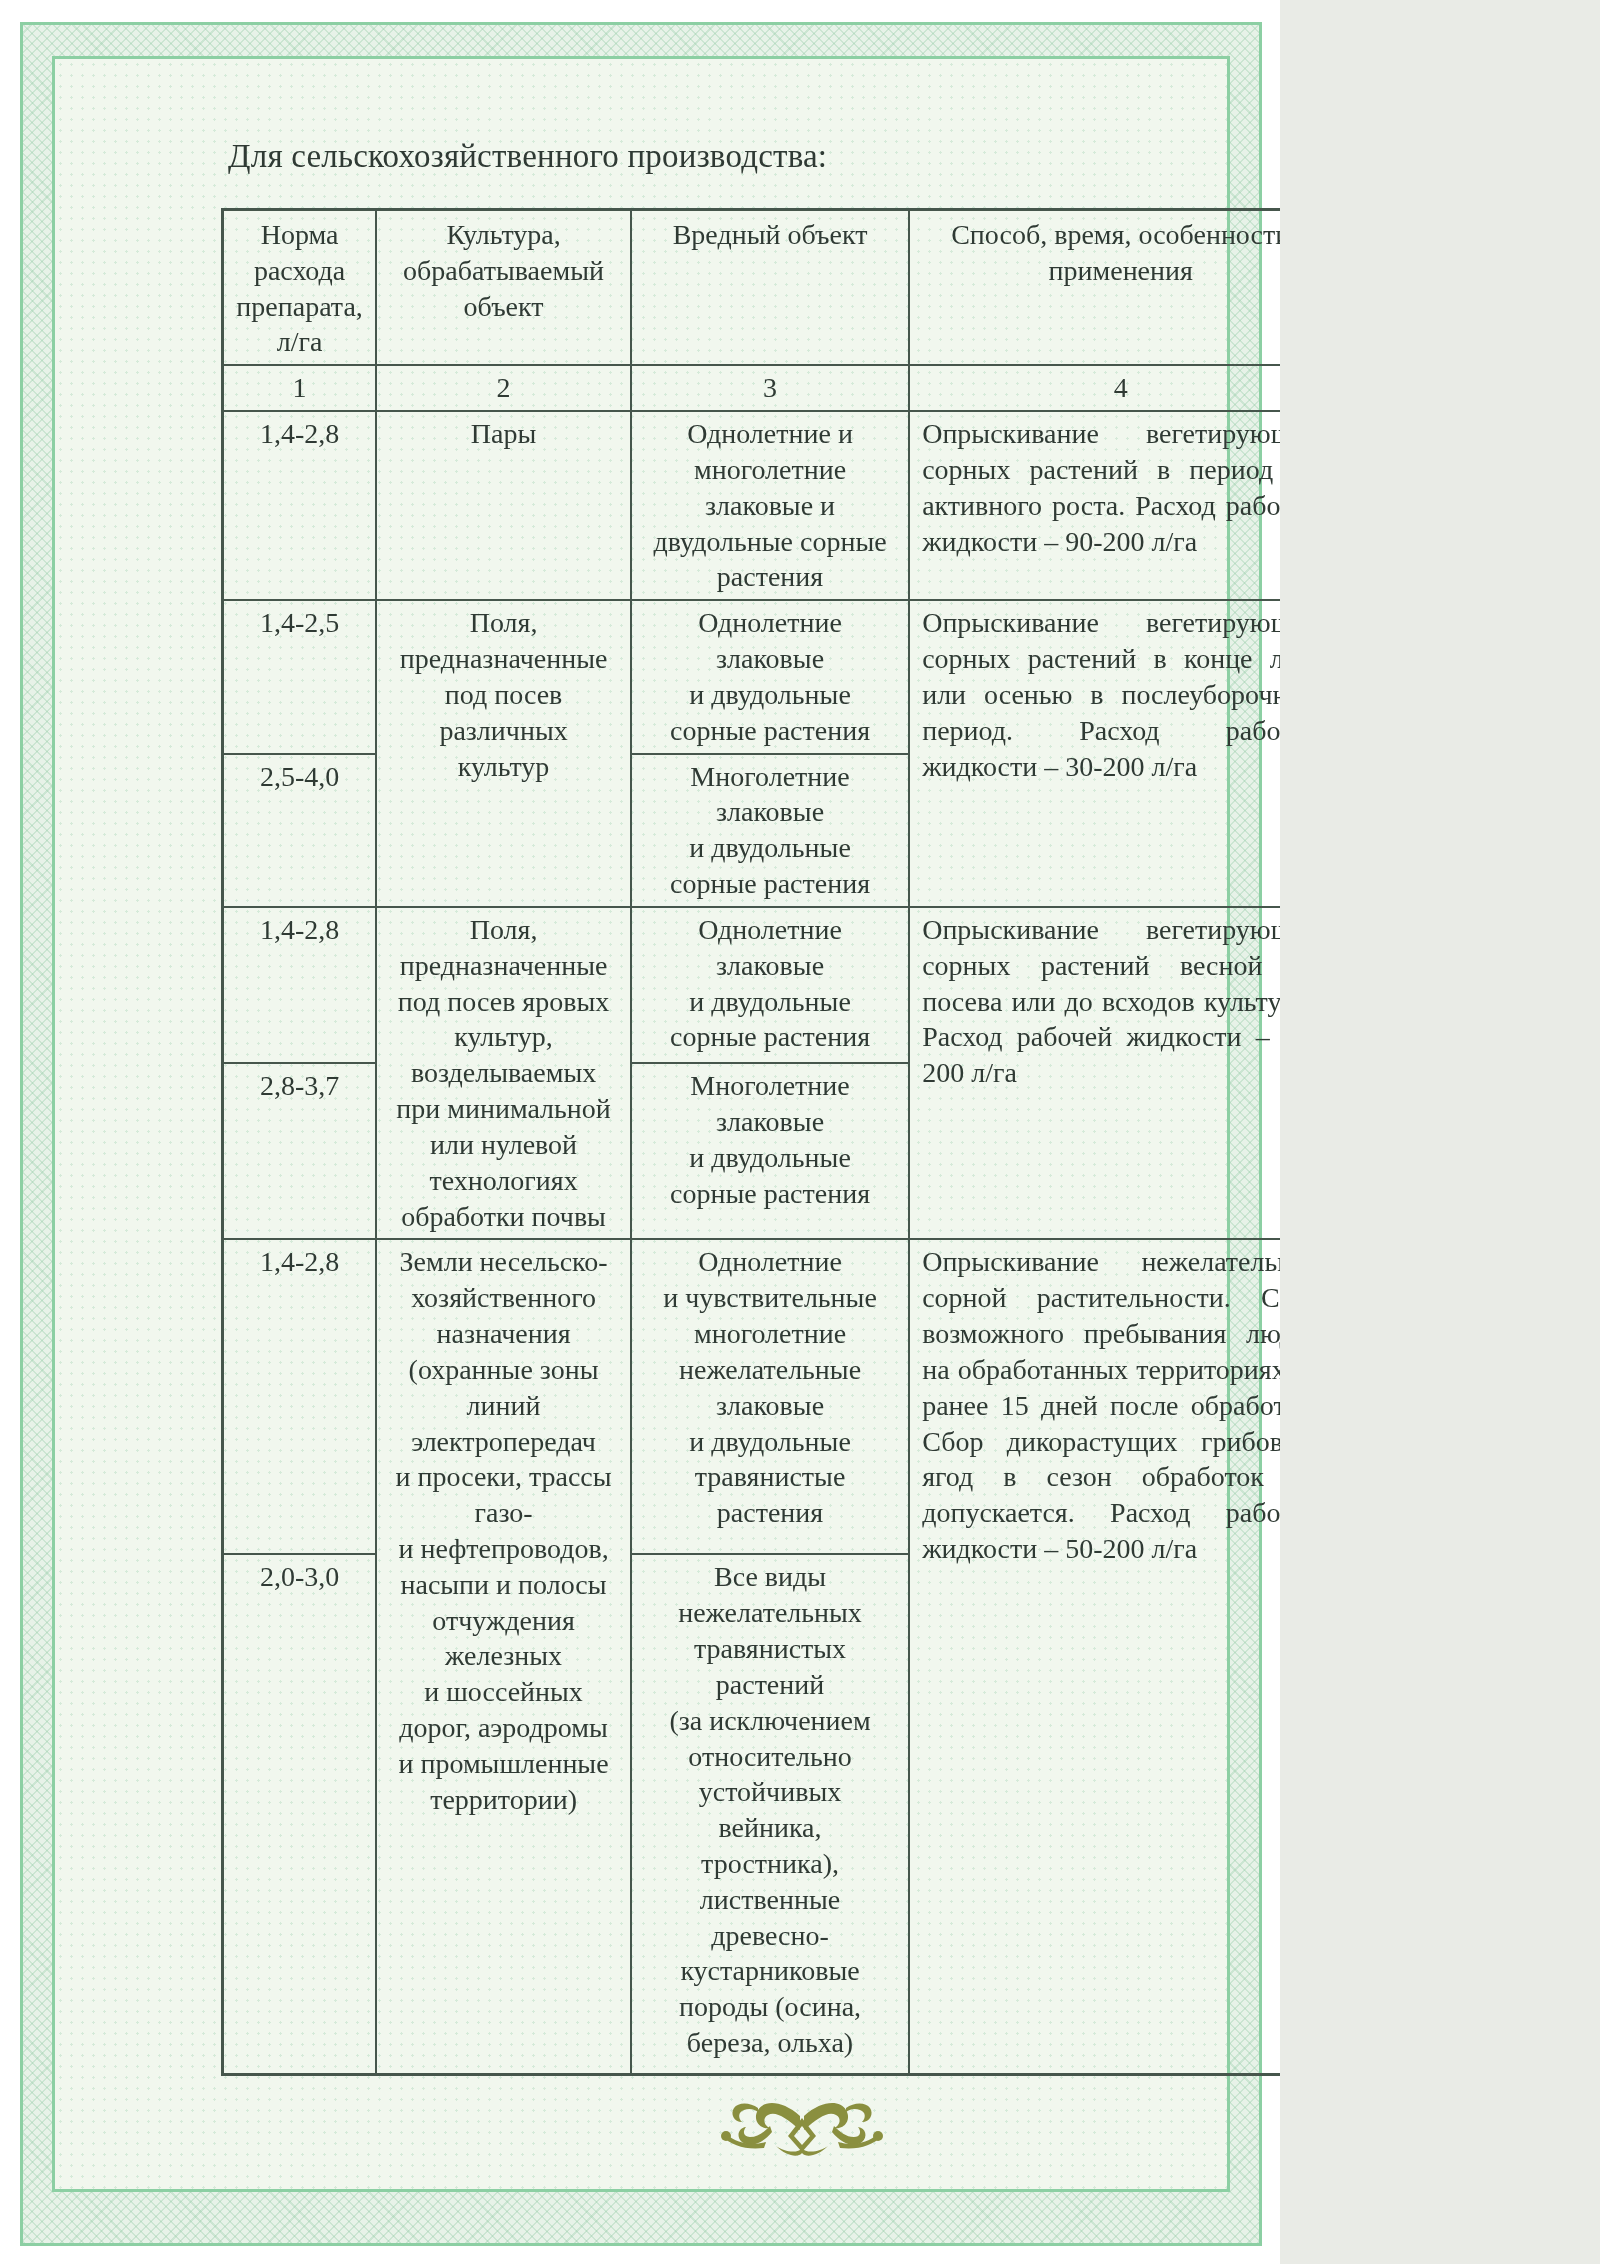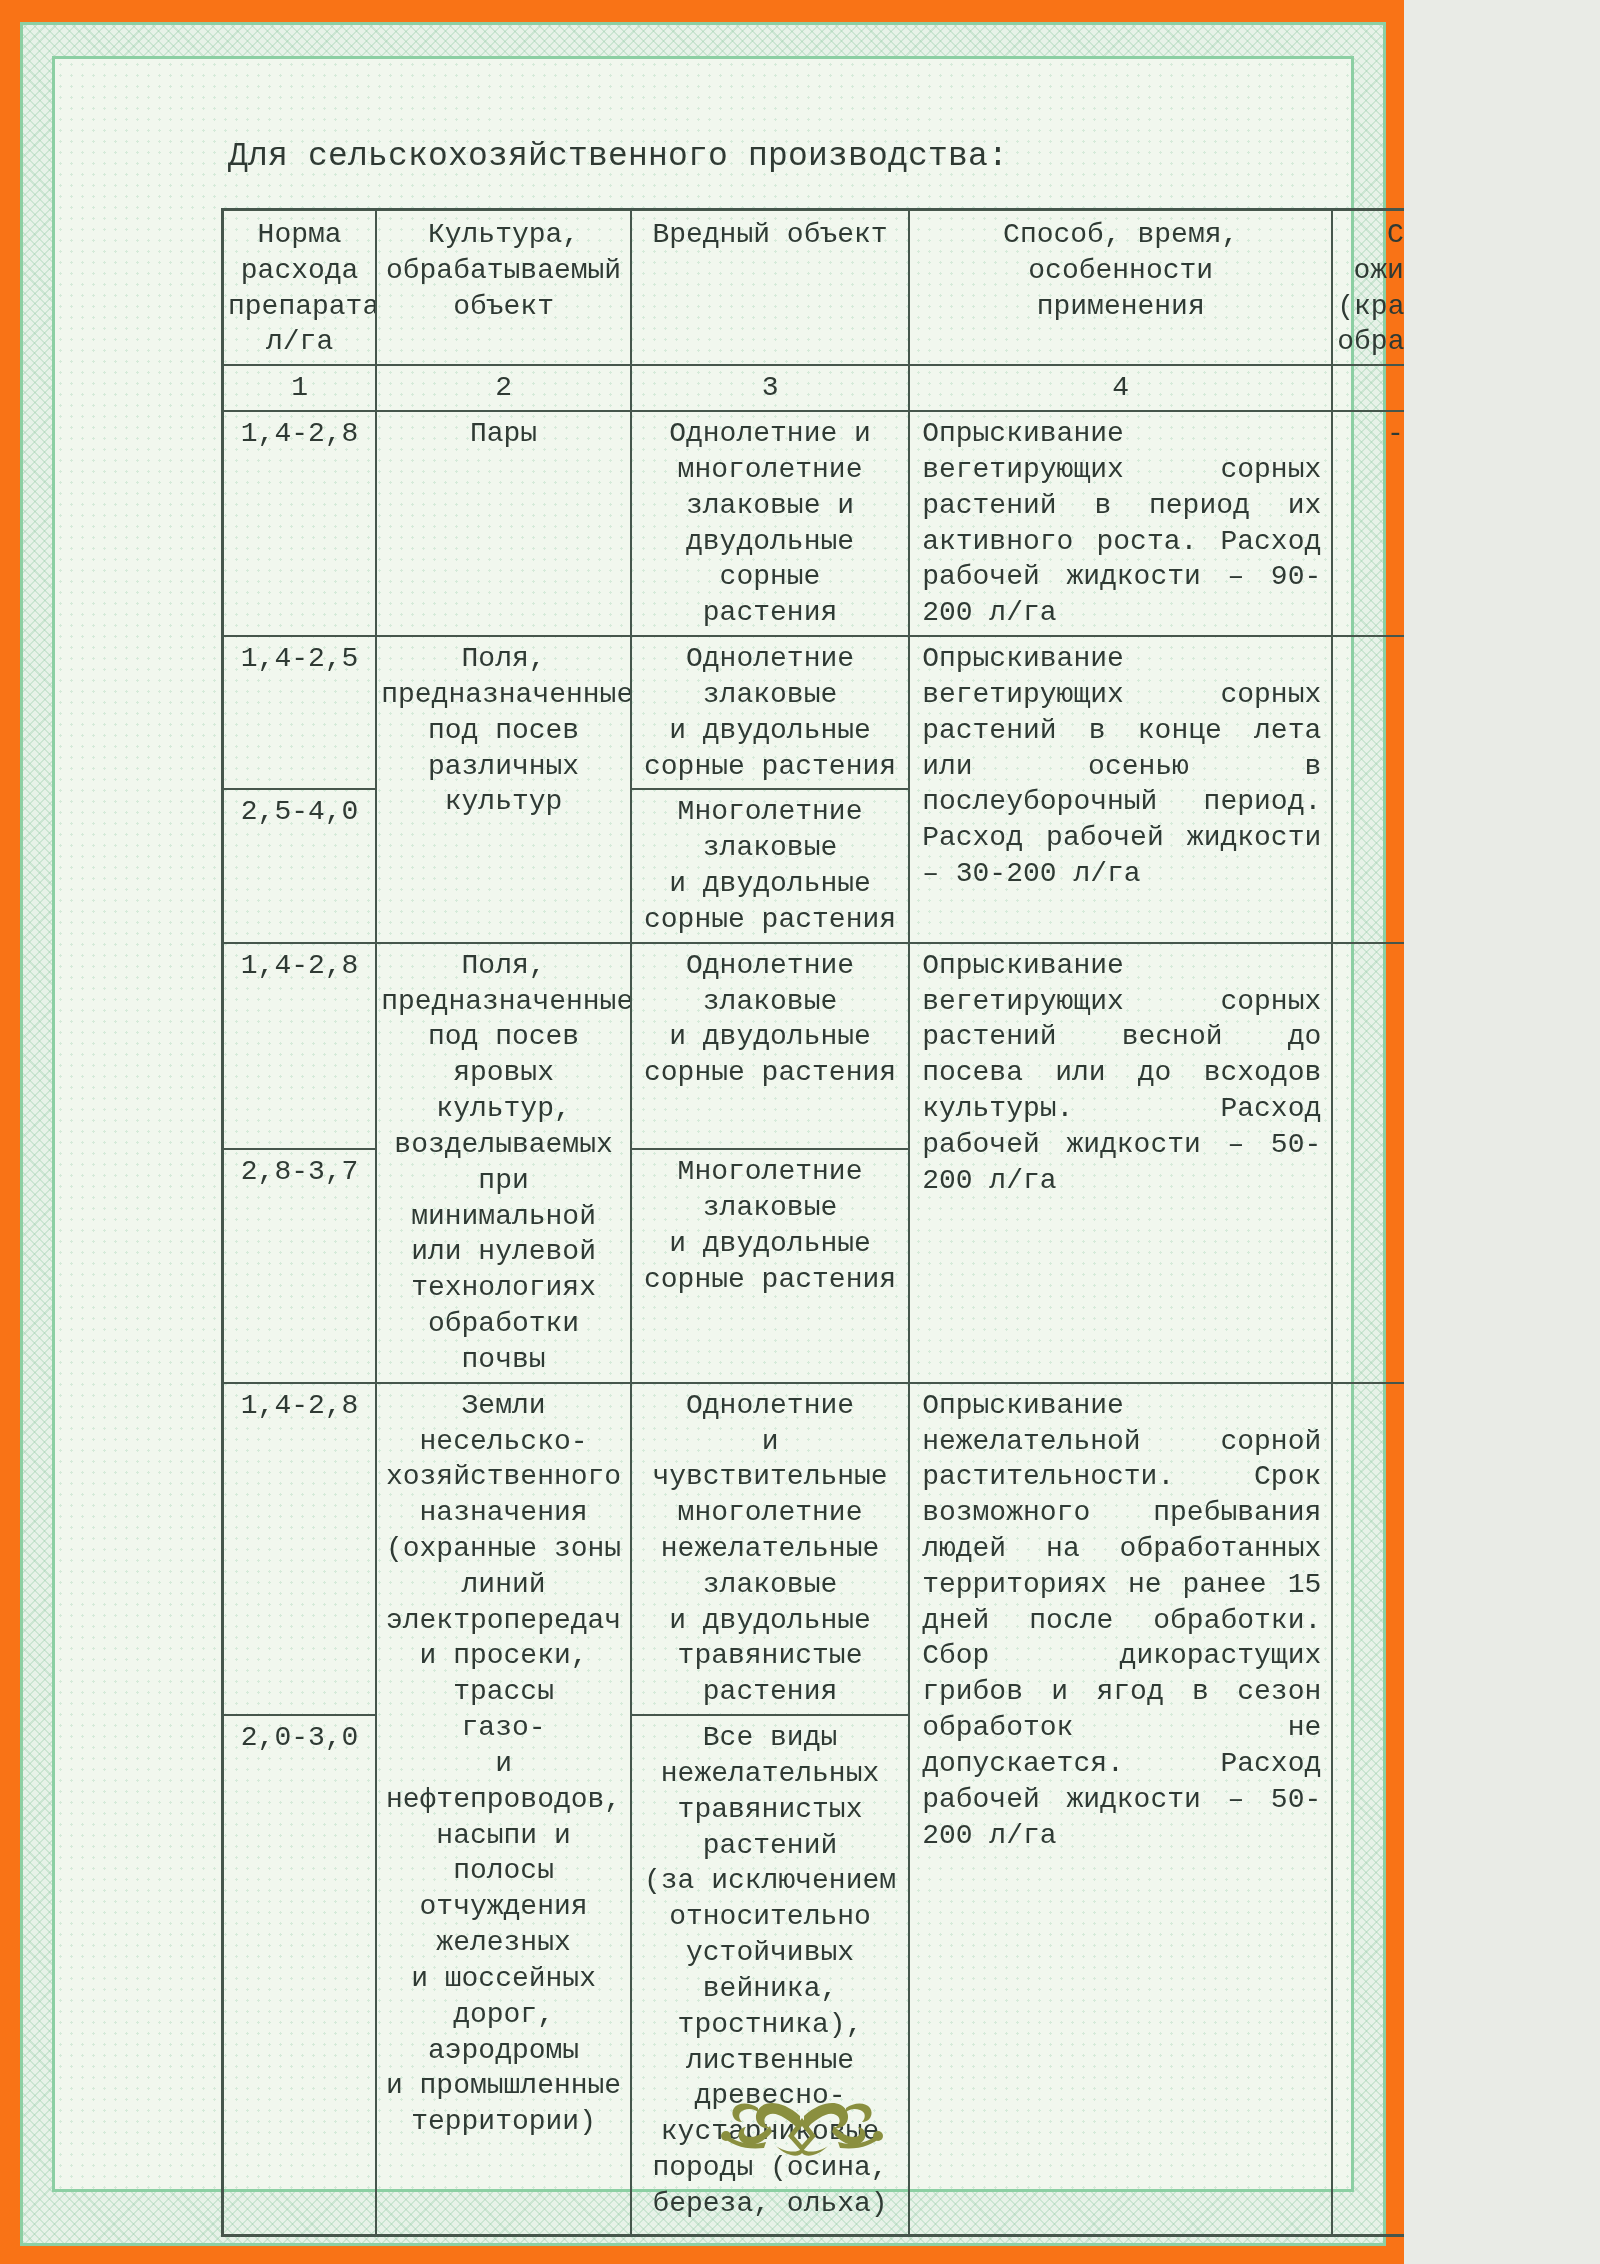--- a/index.html
+++ b/index.html
@@ -1,20 +1,20 @@
 <!DOCTYPE html>
 <html><head>
 <meta charset="utf-8">
 <style>
   html,body{margin:0;padding:0;background:#e9ebe6;}
   .page{
     position:relative;
-    width:1404px;height:2264px;
-    background:#f97316;
-    font-family:Liberation Mono, monospace;
+    width:1280px;height:2264px;
+    background:#ffffff;
+    font-family:Liberation Serif, serif;
     color:#2f3a34;
     overflow:hidden;
   }
   
   .frame-outer{
     position:absolute;left:20px;top:22px;right:18px;bottom:18px;
     border:3px solid #8ccfa3;
     background:
       repeating-linear-gradient(45deg, rgba(140,200,160,.30) 0 1.5px, transparent 1.5px 7px),
       repeating-linear-gradient(-45deg, rgba(140,200,160,.30) 0 1.5px, transparent 1.5px 7px),

